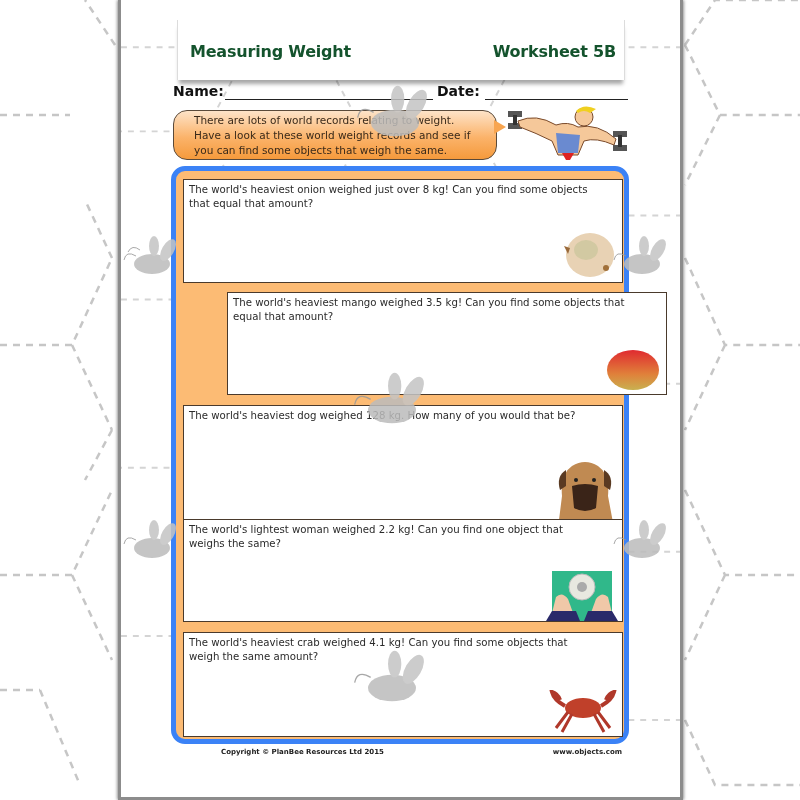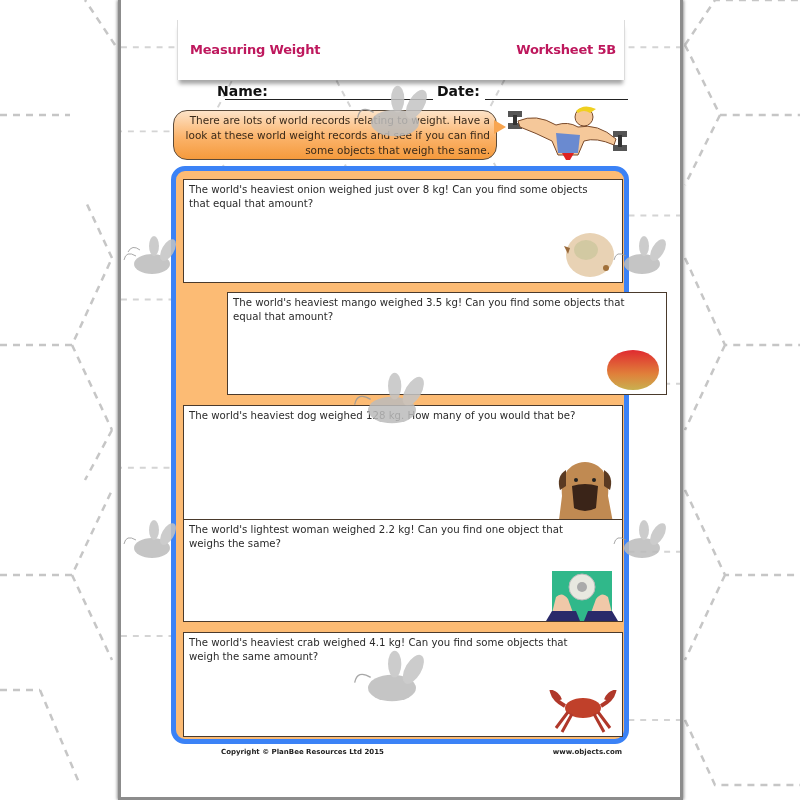--- a/index.html
+++ b/index.html
@@ -20,40 +20,40 @@
 
   .title-bar {
     position: absolute; left: 56px; top: 20px; width: 448px; height: 60px;
     background: #fff;
     border-left: 1px solid #dcdcdc; border-right: 1px solid #dcdcdc;
     box-shadow: 0 6px 4px -2px rgba(0,0,0,0.35);
     z-index: 2;
   }
   .title-left, .title-right {
     position: absolute; top: 22px; font-family: "DejaVu Sans", sans-serif;
-    font-weight: bold; font-size: 13px; color: #be185d; letter-spacing: -0.2px;
+    font-weight: bold; font-size: 16px; color: #14532d; letter-spacing: -0.2px;
   }
   .title-left { left: 12px; }
   .title-right { right: 8px; }
 
   .name-row {
     position: absolute; left: 52px; top: 83px; width: 455px; height: 20px; z-index: 3;
     font-weight: bold; font-size: 14px; color: #111;
   }
-  .name-label { position: absolute; left: 0; top: 0; margin-left: 44px; }
+  .name-label { position: absolute; left: 0; top: 0; }
   .name-line { position: absolute; left: 52px; top: 16px; width: 208px; border-bottom: 1px solid #222; }
   .date-label { position: absolute; left: 264px; top: 0; }
   .date-line { position: absolute; left: 312px; top: 16px; width: 143px; border-bottom: 1px solid #222; }
 
   .speech {
     position: absolute; left: 52px; top: 110px; width: 324px; height: 50px;
     background: linear-gradient(#fde3c8 0%, #fbb36a 55%, #f59a3c 100%);
     border: 1.5px solid #5a4a3a; border-radius: 14px;
-    font-size: 10.5px; color: #3a2a1a; text-align: right; line-height: 15px;
-    padding: 2px 6px; z-index: 3;
+    font-size: 10.5px; color: #3a2a1a; text-align: left; line-height: 15px;
+    padding: 2px 20px; z-index: 3;
   }
   .speech-tail {
     position: absolute; left: 373px; top: 120px; width: 0; height: 0;
     border-top: 7px solid transparent; border-bottom: 7px solid transparent;
     border-left: 12px solid #f8a550; z-index: 3;
   }
   .strongman { position: absolute; left: 385px; top: 103px; width: 125px; height: 62px; z-index: 3; }
 
   .orange-frame {
     position: absolute; left: 50px; top: 166px; width: 458px; height: 578px;

